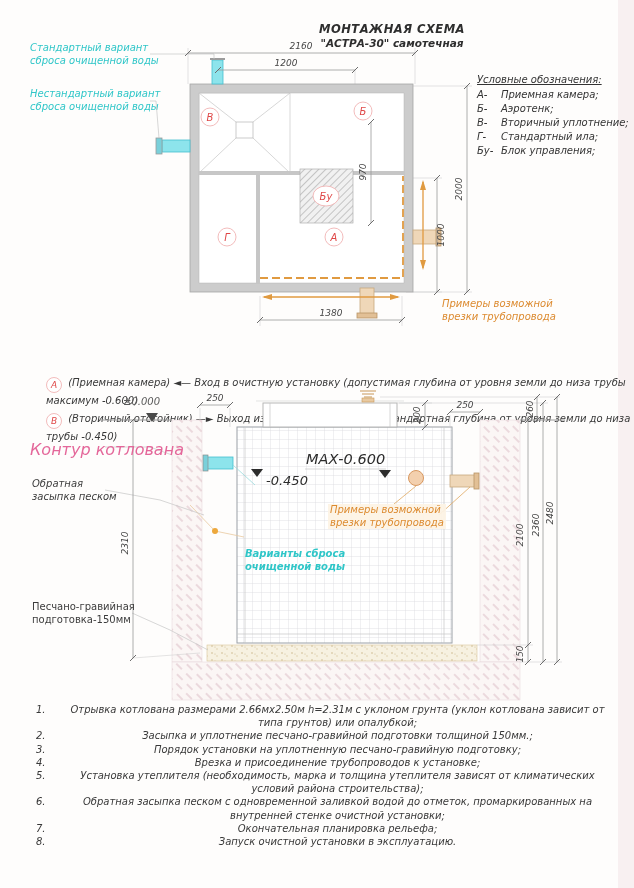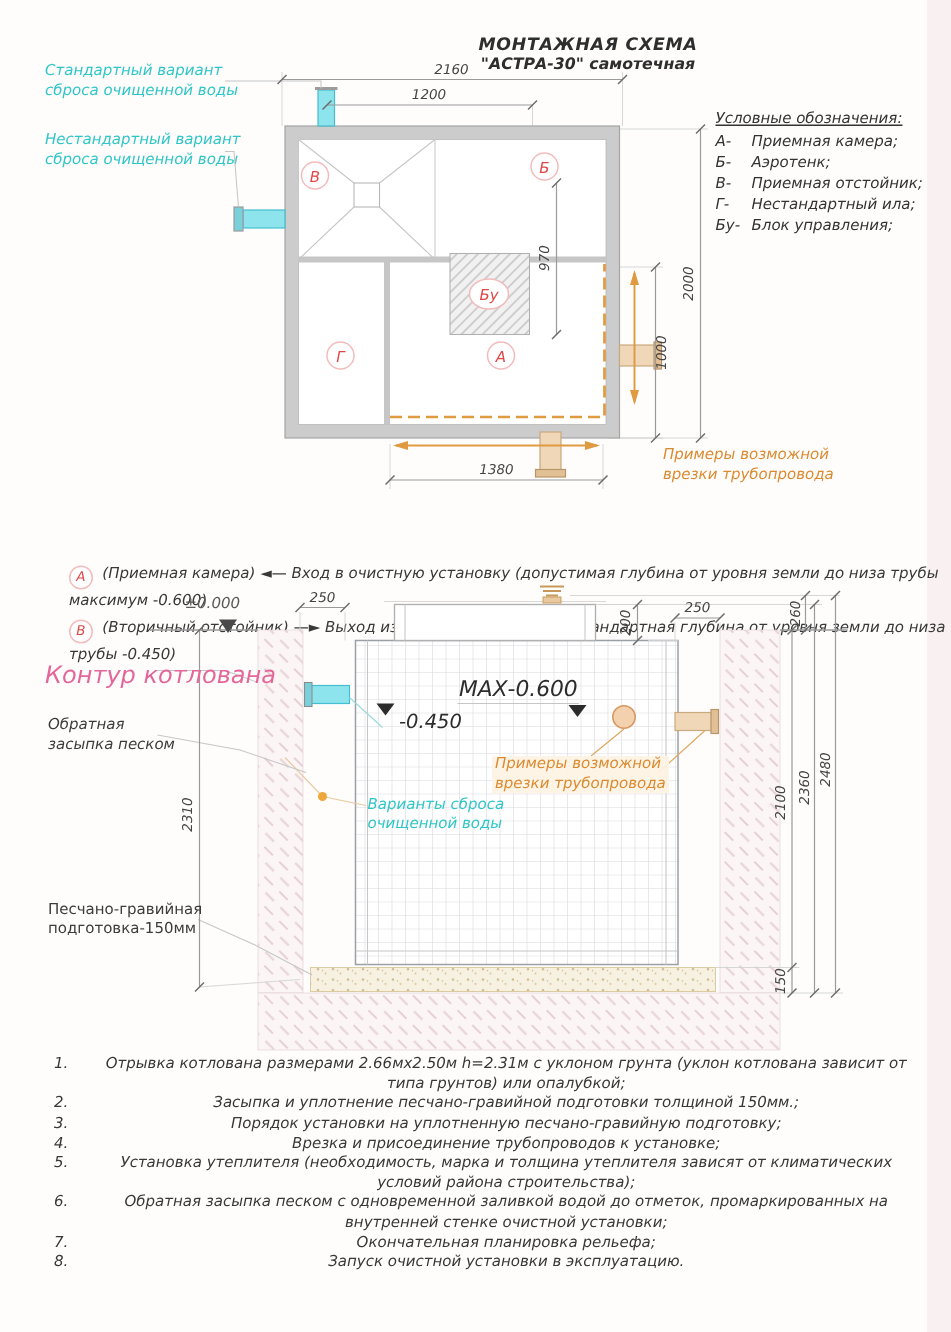--- a/index.html
+++ b/index.html
@@ -26,21 +26,21 @@
   
   .notes{left:46px;top:334px;width:588px;font-size:10px;font-style:italic;line-height:15px;color:#383838;margin-top:41px;}
   .note-line{margin-bottom:3px;}
   .circ{display:inline-block;width:14px;height:14px;line-height:14px;border:1px solid #f3bcbc;
         border-radius:50%;color:#df4747;font-size:9px;text-align:center;background:#fff;
         font-style:italic;margin-right:3px;vertical-align:-2px;}
   
   .orange-note{color:#dc8a2f;font-size:10px;font-style:italic;line-height:12.5px;}
   .plan-tap{left:442px;top:298px;}
   .sect-tap{left:328px;top:504px;background:rgba(253,243,228,0.92);padding:0 2px;}
-  .discharge{left:245px;top:531px;color:#2fc6c8;font-size:10px;font-style:italic;line-height:12.5px;}
+  .discharge{left:245px;top:548px;color:#2fc6c8;font-size:10px;font-style:italic;line-height:12.5px;font-weight:bold;}
   .contour{left:30px;top:440px;color:#e4679a;font-size:16px;font-style:italic;}
   .backfill{left:32px;top:477px;font-size:10px;font-style:italic;line-height:13px;color:#3c3c3c;}
   .bedding{left:32px;top:600px;font-size:10px;line-height:13px;color:#3c3c3c;}
   
   .worklist{left:30px;top:703px;width:582px;font-size:10px;font-style:italic;line-height:13.2px;color:#383838;}
   .wl-title{margin-bottom:2px;}
   .wl-item{display:flex;}
   .wl-num{flex:0 0 27px;padding-left:6px;}
   .wl-txt{flex:1;text-align:center;}
   
@@ -169,25 +169,25 @@
     <div class="lg-row">
       <span class="lg-key">А-</span>
       <span>Приемная камера;</span>
       </div>
     <div class="lg-row">
       <span class="lg-key">Б-</span>
       <span>Аэротенк;</span>
       </div>
     <div class="lg-row">
       <span class="lg-key">В-</span>
-      <span>Приемная отстойник;</span>
+      <span>Вторичный уплотнение;</span>
       </div>
     <div class="lg-row">
       <span class="lg-key">Г-</span>
-      <span>Нестандартный ила;</span>
+      <span>Стандартный ила;</span>
       </div>
     <div class="lg-row">
       <span class="lg-key">Бу-</span>
       <span>Блок управления;</span>
       </div>
   </div>
 
   <div class="abs orange-note plan-tap preline">Примеры возможной
 врезки трубопровода</div>
 

